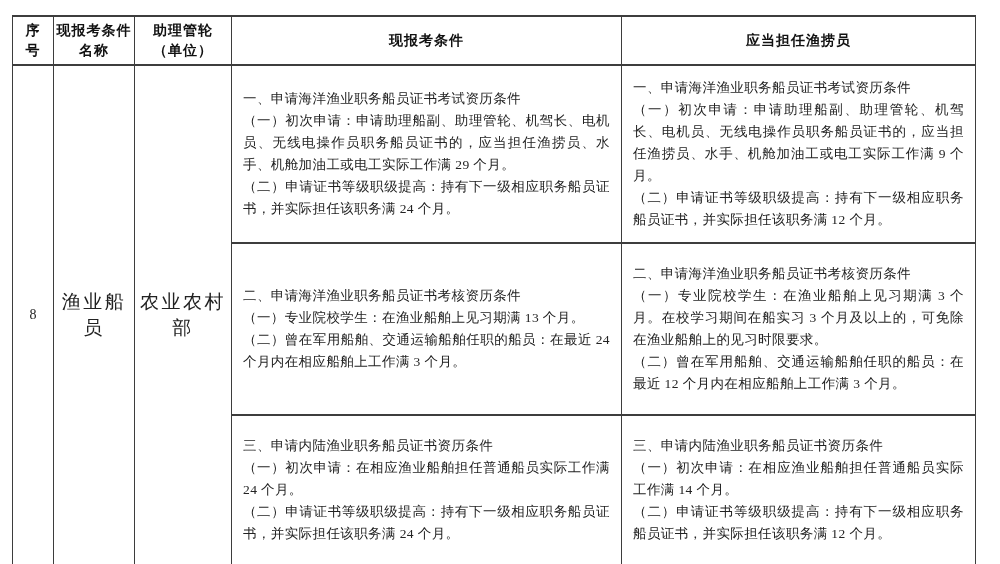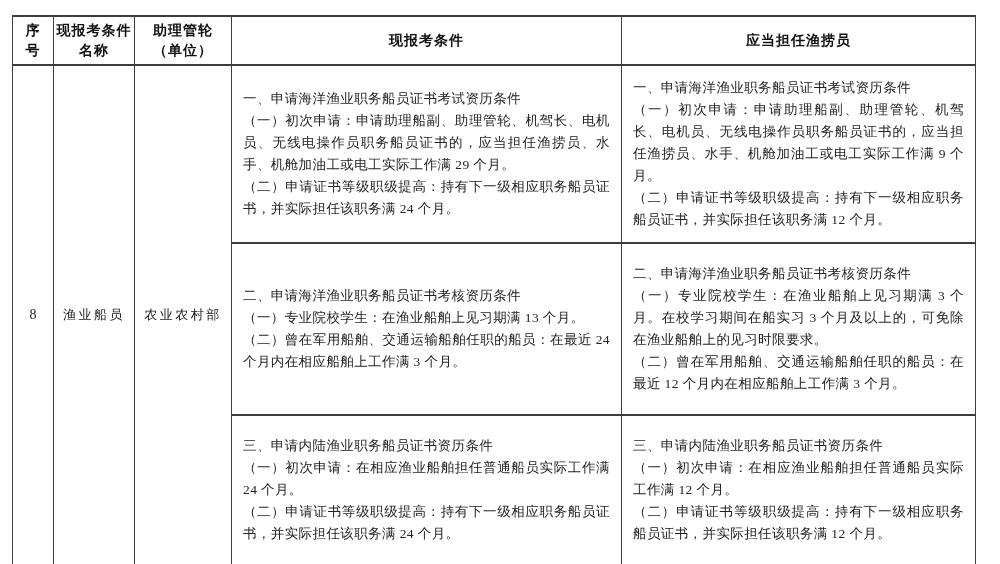--- a/index.html
+++ b/index.html
@@ -35,21 +35,21 @@
     font-size: 14px;
     text-align: center;
     white-space: pre-line;
     line-height: 1.45;
     padding: 3px 2px;
     letter-spacing: 1px;
     color: #111;
   }
   .cell-center {
     text-align: center;
-    font-size: 13px;
+    font-size: 19px;
     letter-spacing: 2.5px;
     color: #222;
   }
   .cell-no {
     letter-spacing: 0;
     font-size: 14px;
   }
   .cond-cell {
     padding: 6px 11px;
     font-size: 13.5px;
@@ -118,18 +118,18 @@
         </td>
     </tr>
     <tr class="sec-3">
       <td class="cond-cell">
           <p>三、申请内陆渔业职务船员证书资历条件</p>
           <p>（一）初次申请：在相应渔业船舶担任普通船员实际工作满 24 个月。</p>
           <p>（二）申请证书等级职级提高：持有下一级相应职务船员证书，并实际担任该职务满 24 个月。</p>
         </td>
       <td class="cond-cell">
           <p>三、申请内陆渔业职务船员证书资历条件</p>
-          <p>（一）初次申请：在相应渔业船舶担任普通船员实际工作满 12 个月。</p>
+          <p>（一）初次申请：在相应渔业船舶担任普通船员实际工作满 14 个月。</p>
           <p>（二）申请证书等级职级提高：持有下一级相应职务船员证书，并实际担任该职务满 12 个月。</p>
         </td>
     </tr>
   </tbody>
 </table>
 
 </body></html>

